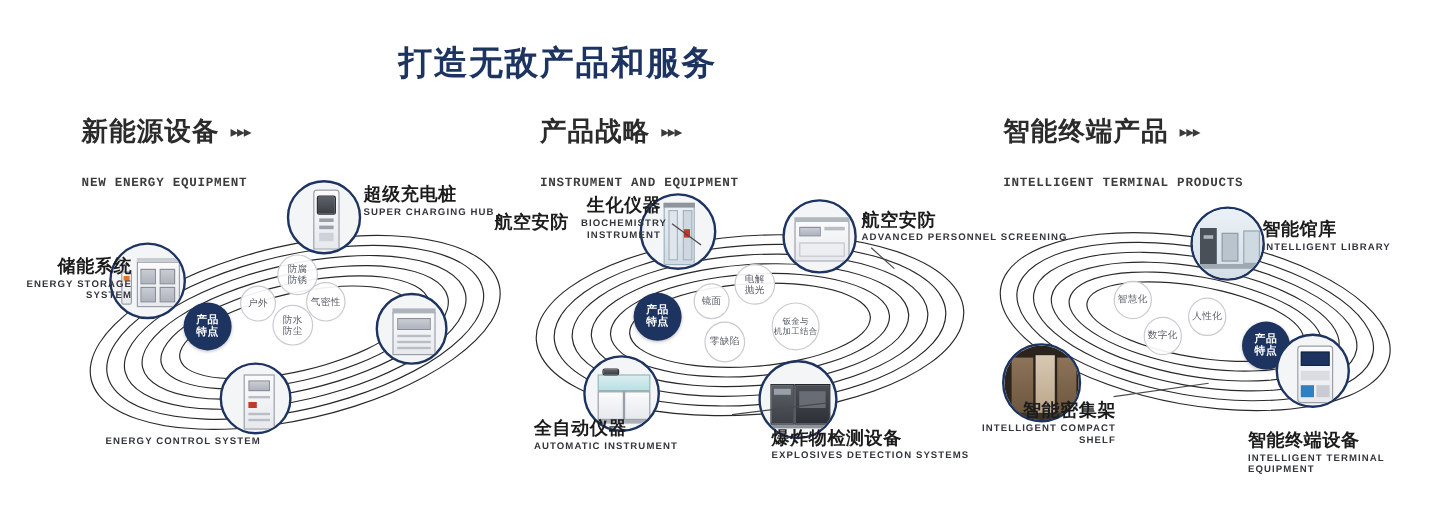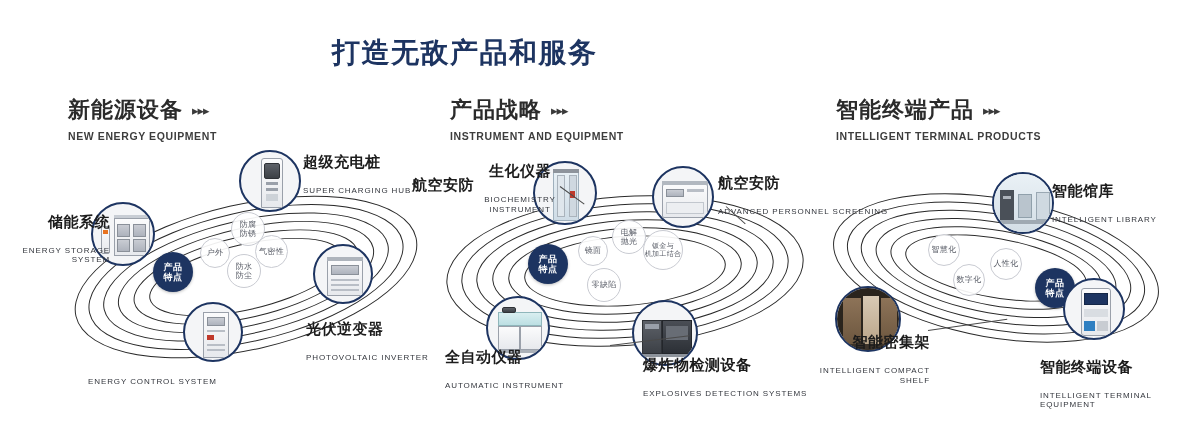--- a/index.html
+++ b/index.html
@@ -29,21 +29,21 @@
 
   
   .sec{position:absolute;}
   .sec-row{display:flex;align-items:center;}
   .sec-cn{
     font-size:22px;font-weight:bold;color:#2b2b2b;letter-spacing:1px;
     font-family:"DejaVu Sans","Liberation Sans",sans-serif;
   }
   .sec-arrows{margin-left:9px;color:#3a3a3a;font-size:13px;letter-spacing:-1px;font-weight:bold;}
   .sec-en{
-    margin-top:5px;font-size:10.5px;font-weight:bold;color:#3d3d3d;letter-spacing:.6px;
+    margin-top:22px;font-size:10.5px;font-weight:bold;color:#3d3d3d;letter-spacing:.6px;font-family:Liberation Mono, monospace;
   }
 
   
   .cluster{position:absolute;}
   .rings{position:absolute;left:0;top:0;}
   .ring{
     position:absolute;border:1.1px solid #2a2a2a;border-radius:50%;
     box-sizing:border-box;background:transparent;
   }
 
@@ -67,21 +67,21 @@
     font-size:9px;line-height:10.5px;letter-spacing:.5px;
     box-shadow:0 1px 3px rgba(0,0,0,.25);
   }
 
   
   .lab{position:absolute;color:#222;}
   .lab .cn{
     font-size:15px;font-weight:bold;color:#1c1c1c;letter-spacing:.5px;white-space:nowrap;
     font-family:"DejaVu Sans","Liberation Sans",sans-serif;
   }
-  .lab .en{font-size:8px;font-weight:normal;color:#33363d;letter-spacing:.9px;margin-top:14px;}
+  .lab .en{font-size:8px;font-weight:bold;color:#33363d;letter-spacing:.9px;margin-top:0;}
   .lab.r{text-align:right;}
   .lab.c{text-align:center;}
 
   
   .conn{position:absolute;height:1px;background:#4a4a4a;transform-origin:left center;}
 
   
   .dv{position:absolute;box-sizing:border-box;}
   .cab{background:linear-gradient(180deg,#fbfbfc 0%,#e7e9ed 100%);border:1px solid #9aa0aa;}
   .scr{background:linear-gradient(180deg,#c9ccd3,#aeb3bd);border:1px solid #8a9099;}
@@ -208,24 +208,20 @@
   </div>
 
   <div class="lab r" style="left:10px;top:213px;width:100px;">
     <div class="cn">储能系统</div>
     <div class="en">ENERGY STORAGE SYSTEM</div>
   </div>
   <div class="lab" style="left:303px;top:153px;">
     <div class="cn">超级充电桩</div>
     <div class="en">SUPER CHARGING HUB</div>
   </div>
-  <div class="lab" style="left:306px;top:320px;">
-    <div class="cn">光伏逆变器</div>
-    <div class="en">PHOTOVOLTAIC INVERTER</div>
-  </div>
   <div class="lab" style="left:88px;top:363px;">
     <div class="en">ENERGY CONTROL SYSTEM</div>
   </div>
 
   <div class="cluster" style="left:440px;top:158px;width:400px;height:230px;">
 
     <div class="rings">
       <div class="ring" style="left:6px;top:38px;width:358px;height:150px;transform:rotate(-4deg);"></div>
       <div class="ring" style="left:21px;top:46px;width:328px;height:134px;transform:rotate(-4deg);"></div>
       <div class="ring" style="left:36px;top:54px;width:298px;height:118px;transform:rotate(-4deg);"></div>
@@ -249,21 +245,21 @@
       <div>
         <div>电解</div>
         <div>抛光</div>
       </div>
     </div>
     <div class="bub" style="left:147px;top:110px;width:34px;height:34px;">
       <div>
           <div>零缺陷</div>
         </div>
     </div>
-    <div class="bub" style="left:203px;top:72px;width:40px;height:40px;font-size:7px;line-height:8.5px;">
+    <div class="bub" style="left:203px;top:94px;width:40px;height:40px;font-size:7px;line-height:8.5px;">
       <div>
         <div>钣金与</div>
         <div>机加工结合</div>
       </div>
     </div>
 
     <div class="node" style="left:93px;top:3px;width:64px;height:64px;">
       <div class="ph">
         <div class="dv glass" style="left:18px;top:6px;width:26px;height:52px;"></div>
         <div class="dv" style="left:18px;top:6px;width:26px;height:4px;background:#8e949c;"></div>

